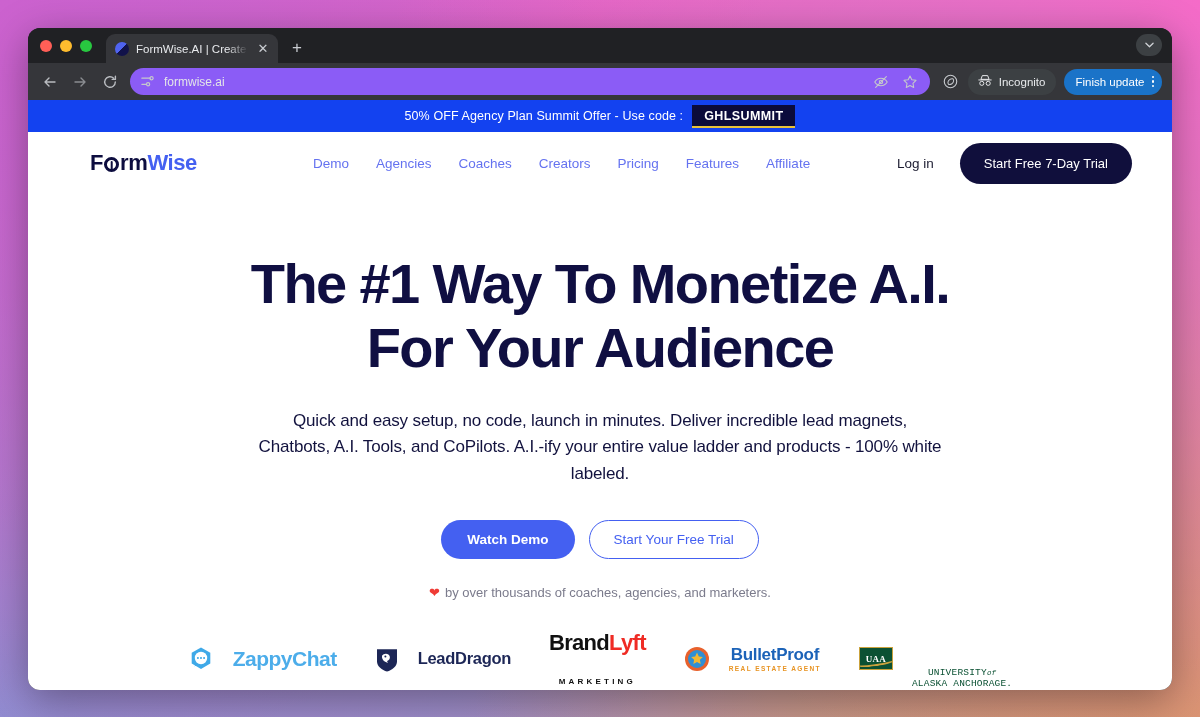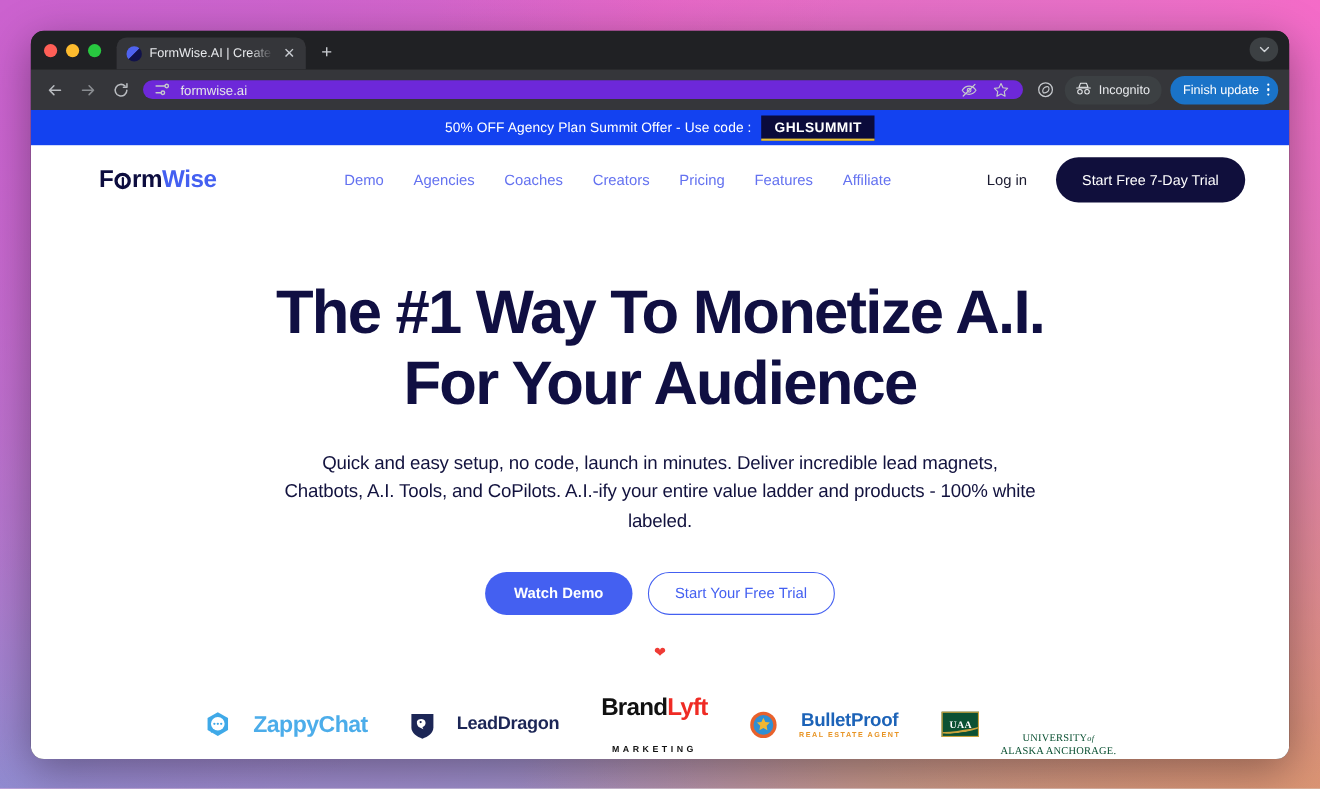--- a/index.html
+++ b/index.html
@@ -111,22 +111,22 @@
   }
   .nav-btn {
     width: 28px; height: 28px; border-radius: 50%;
     display: flex; align-items: center; justify-content: center;
     color: #b9bcc0;
     flex: none;
   }
   .nav-btn svg { display: block; }
   .omnibox {
     flex: 1 1 auto;
-    height: 17px;
-    background: #6d28d9;
+    height: 27px;
+    background: #8b5cf6;
     border-radius: 14px;
     display: flex;
     align-items: center;
     margin: 0 6px 0 4px;
     padding: 0 12px 0 10px;
     gap: 9px;
     min-width: 0;
   }
   .omni-url { font-size: 12px; color: #e3e5e8; white-space: nowrap; overflow: hidden; flex: 1 1 auto; }
   .omni-right { display: flex; align-items: center; gap: 13px; padding-left: 8px; }
@@ -356,21 +356,21 @@
   .uaa-badge::after {
     content: "";
     position: absolute;
     left: -4px; bottom: 3px;
     width: 42px; height: 7px;
     border-bottom: 2px solid #caa23c;
     border-radius: 0 0 60% 40%;
     transform: rotate(-7deg);
   }
   .uaa-text {
-    font-family: Liberation Serif, serif;
+    font-family: Liberation Mono, monospace;
     color: #0b5133;
     line-height: 1.18;
     font-size: 9.5px;
     letter-spacing: .2px;
     margin-top: 39px;
   }
   .uaa-text .l1, .uaa-text .l2 { display: block; }
   .uaa-text .small-of { font-size: 7.5px; font-style: italic; }
 
   .scroll-pad { height: 60px; }
@@ -518,20 +518,21 @@
 
         <p class="sub">Quick and easy setup, no code, launch in minutes. Deliver incredible lead magnets, Chatbots, A.I. Tools, and CoPilots. A.I.-ify your entire value ladder and products - 100% white labeled.</p>
 
         <div class="cta-row">
           <button class="btn-demo">Watch Demo</button>
           <button class="btn-free">Start Your Free Trial</button>
         </div>
 
         <div class="proof">
           <span class="heart">❤</span>
+          <span>by over thousands of coaches, agencies, and marketers.</span>
         </div>
 
         <div class="logo-strip">
 
           <div class="brand">
             <span class="zc-icon">
               <svg width="26" height="26" viewBox="0 0 26 26" fill="none" aria-hidden="true">
                 <path d="M13 1.4l9.3 5.4v10.8L13 23l-9.3-5.4V6.8L13 1.4z" fill="#3fa9e8"></path>
                 <path d="M6.5 20.5l3.6-2.2-1.3-2.6-2.3 4.8z" fill="#3fa9e8"></path>
                 <circle cx="13" cy="12" r="6.2" fill="#ffffff"></circle>

